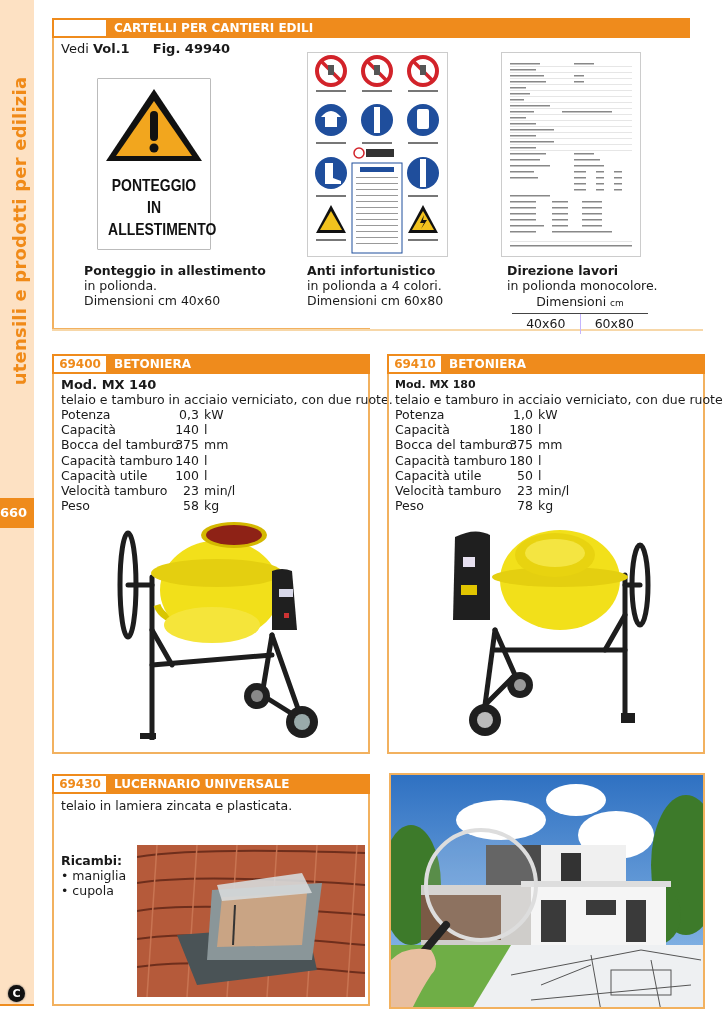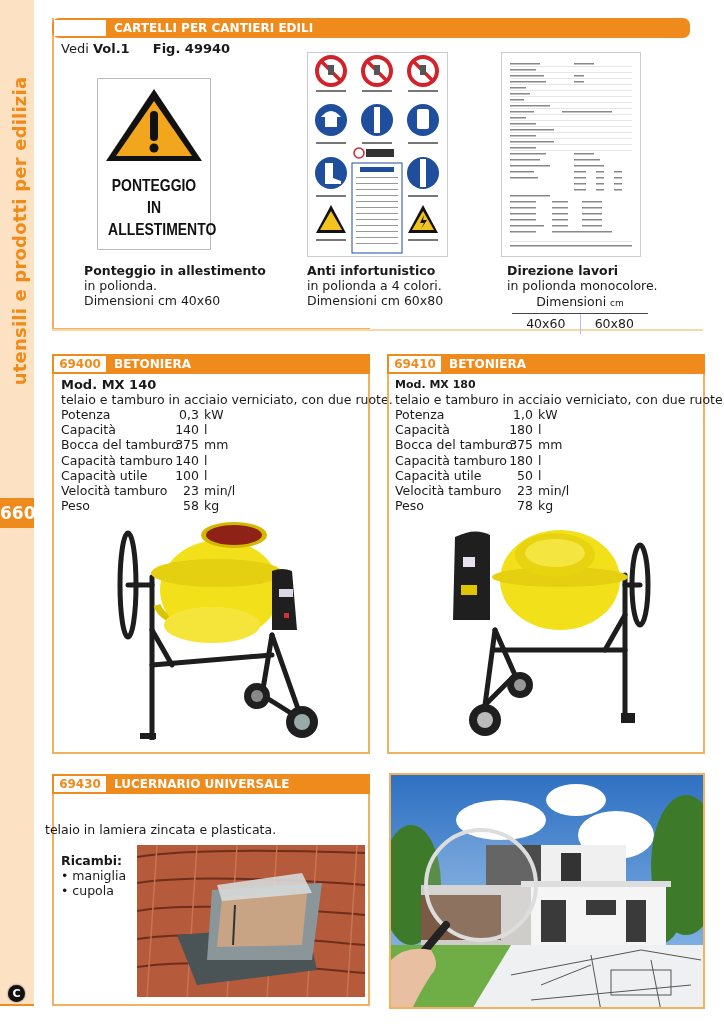--- a/index.html
+++ b/index.html
@@ -3,21 +3,21 @@
 <meta charset="utf-8">
 <style>
   * { box-sizing: border-box; margin: 0; padding: 0; }
   html, body { width: 724px; height: 1024px; background: #ffffff; overflow: hidden; }
   body { position: relative; font-family: "DejaVu Sans", sans-serif; color: #1a1a1a; }
 
   .side-band { position: absolute; left: 0; top: 0; width: 34px; height: 1006px; background: #fde1c3; border-bottom: 2px solid #ee8c1e; }
   .side-title { position: absolute; left: -150px; top: 215px; width: 340px; height: 32px; transform: rotate(-90deg); transform-origin: center center;
     color: #f08a18; font-weight: bold; font-size: 18px; line-height: 32px; text-align: center; white-space: nowrap; letter-spacing: 0.2px; }
   .page-num { position: absolute; left: 0; top: 498px; width: 34px; height: 30px; background: #ef8b1c; color: #fff; font-weight: bold;
-    font-size: 17px; line-height: 30px; text-align: right; padding-right: 19px; }
+    font-size: 13px; line-height: 30px; text-align: right; padding-right: 19px; }
   .c-logo { position: absolute; left: 8px; top: 985px; width: 17px; height: 17px; border-radius: 50%; background: #111; color: #fff;
     font-size: 11px; font-weight: bold; line-height: 17px; text-align: center; box-shadow: 0 0 2px #555; }
 
   .box { position: absolute; border: 2px solid #f2b15f; border-top: none; }
   .hdr { position: absolute; left: -2px; right: -2px; top: 0; height: 20px; background: #ef8b1c; }
   .hdr .code { position: absolute; left: 2px; top: 2px; width: 52px; height: 16px; background: #fff; color: #ef8b1c;
     font-weight: bold; font-size: 12px; line-height: 16px; text-align: center; }
   .hdr .title { position: absolute; left: 62px; top: 0; color: #fff; font-weight: bold; font-size: 12px; line-height: 20px; white-space: nowrap; }
 
   .txt { position: absolute; font-size: 12.5px; line-height: 15px; white-space: nowrap; }
@@ -41,21 +41,21 @@
 </style>
 </head>
 <body>
 
 <div class="side-band"></div>
 <div class="side-title">utensili e prodotti per edilizia</div>
 <div class="page-num">660</div>
 <div class="c-logo">C</div>
 
 <div class="box" style="left:52px; top:18px; width:318px; height:312px; border-right:none;">
-  <div class="hdr" style="right:-320px;border-radius:7px;">
+  <div class="hdr" style="right:-320px;">
     <span class="code"></span>
     <span class="title">CARTELLI PER CANTIERI EDILI</span>
   </div>
 </div>
 <div style="position:absolute; left:52px; top:329px; width:651px; height:2px; background:#f7d7a8;"></div>
 
 <div class="txt" style="left:61px; top:41px; font-size:13px;">
   <span>Vedi</span>
   <span class="b">Vol.1</span>
   <span class="b" style="margin-left:19px;">Fig. 49940</span>
@@ -401,21 +401,21 @@
   <circle cx="40" cy="205" r="16" fill="#1f1f1f"></circle>
     <circle cx="40" cy="205" r="8" fill="#bbb"></circle>
 </svg>
 
 <div class="box" style="left:52px; top:774px; width:318px; height:232px;">
   <div class="hdr">
     <span class="code">69430</span>
     <span class="title">LUCERNARIO UNIVERSALE</span>
   </div>
 </div>
-<div class="txt" style="left:45px; top:798px;margin-top:24px;">
+<div class="txt" style="left:61px; top:798px;">
   <div>telaio in lamiera zincata e plasticata.</div>
 </div>
 <div class="txt" style="left:61px; top:853px;">
   <div class="b">Ricambi:</div>
   <div>• maniglia</div>
   <div>• cupola</div>
 </div>
 
 <svg class="img" style="left:137px; top:845px;" width="228" height="152" viewBox="0 0 228 152">
   <rect width="228" height="152" fill="#b55a3a"></rect>

